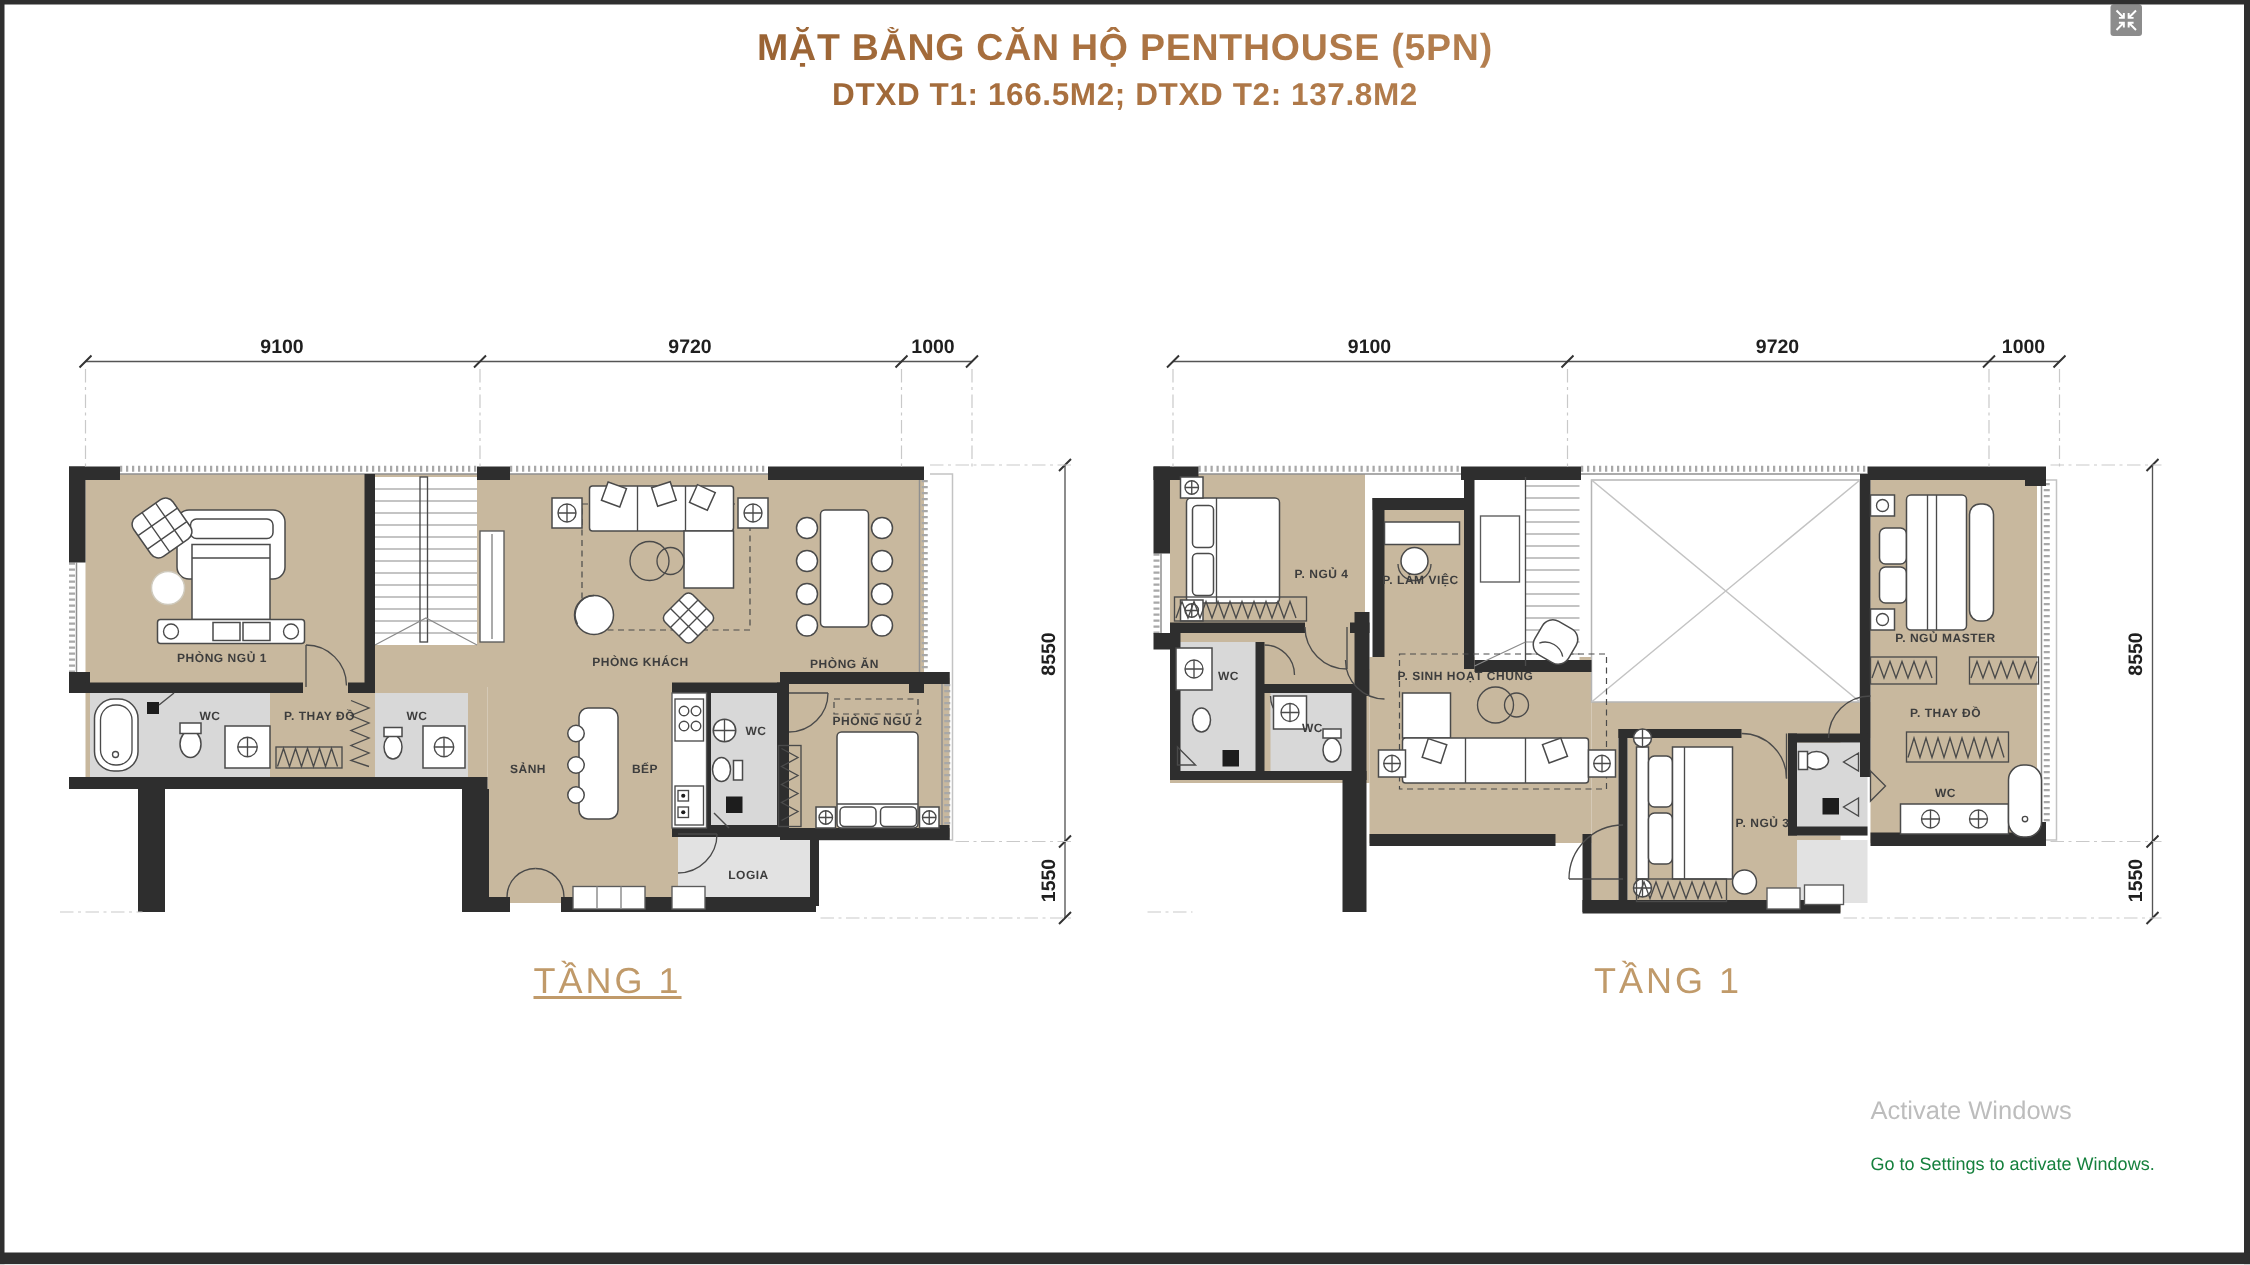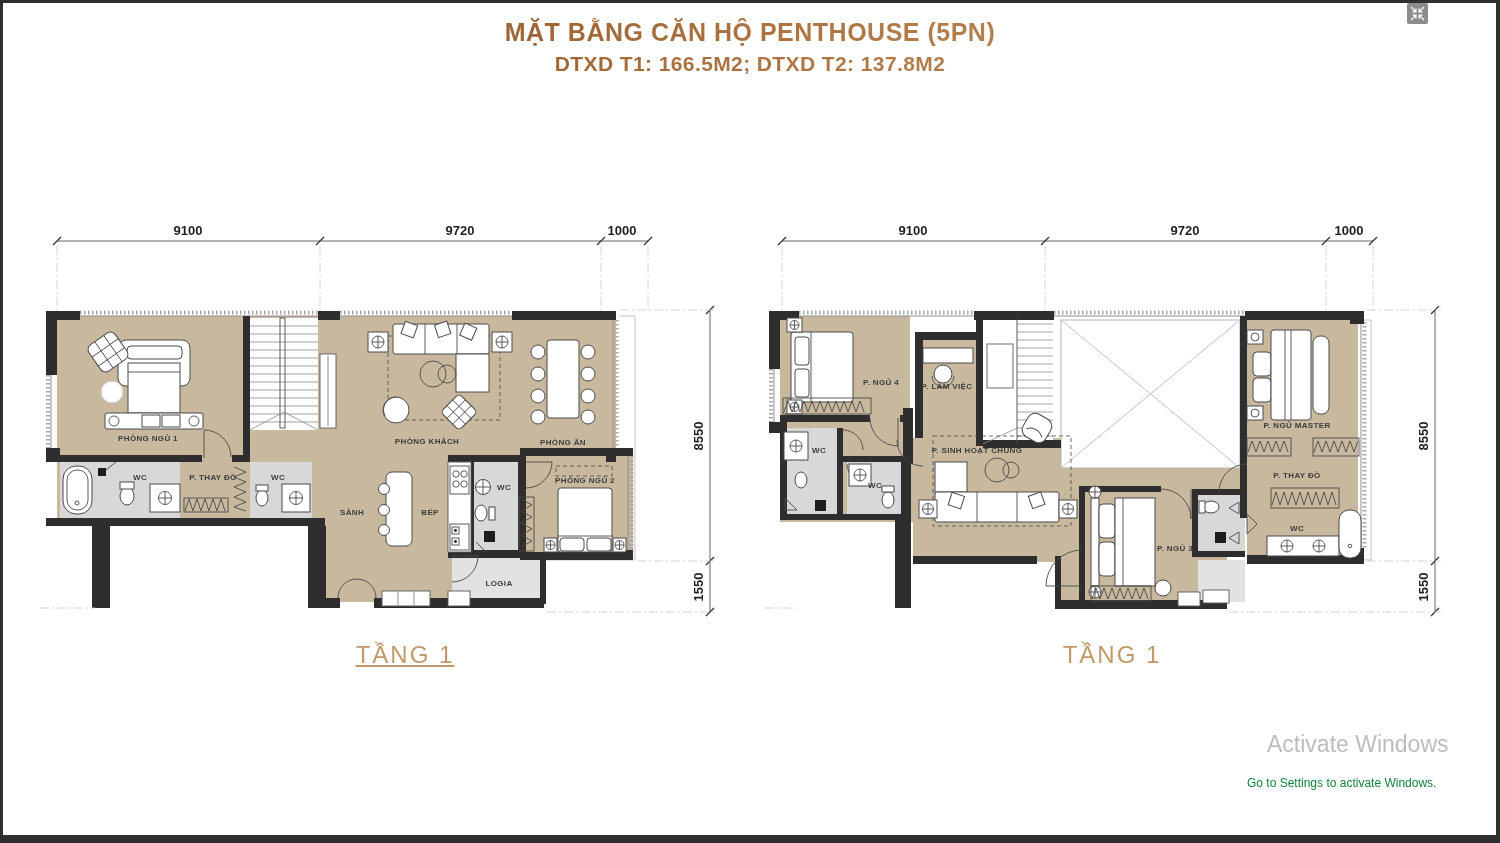--- a/index.html
+++ b/index.html
@@ -47,21 +47,21 @@
   .dim{stroke:#555;stroke-width:.9;fill:none;}
   .tick{stroke:#333;stroke-width:1.3;fill:none;}
   .zig{stroke:#4a4a4a;stroke-width:.9;fill:none;}
   .blk{fill:#1d1d1d;}
   .dimtxt{font:600 13px "Liberation Sans",sans-serif;fill:#1f1f1f;text-anchor:middle;}
   .lbl{font:600 8px "Liberation Sans",sans-serif;fill:#3d3d3d;letter-spacing:.35px;text-anchor:middle;}
 
   .fs-btn{position:absolute;left:1407px;top:3px;width:21px;height:21px;background:#8c8c8c;
           border:none;border-radius:2px;padding:2px;cursor:pointer;}
   .watermark{position:absolute;left:1247px;top:731px;color:#bfbfbf;}
-  .watermark .l1{font-size:23px;color:#bdbdbd;margin-left:20px;}
+  .watermark .l1{font-size:17px;color:#bdbdbd;}
   .watermark .l2{font-size:12px;color:#15803d;margin-top:18px;}
 </style>
 </head>
 <body>
 
 <div id="screen">
 
   <div class="header">
     <div class="title grad">MẶT BẰNG CĂN HỘ PENTHOUSE (5PN)</div>
     <div class="subtitle grad">DTXD T1: 166.5M2; DTXD T2: 137.8M2</div>

